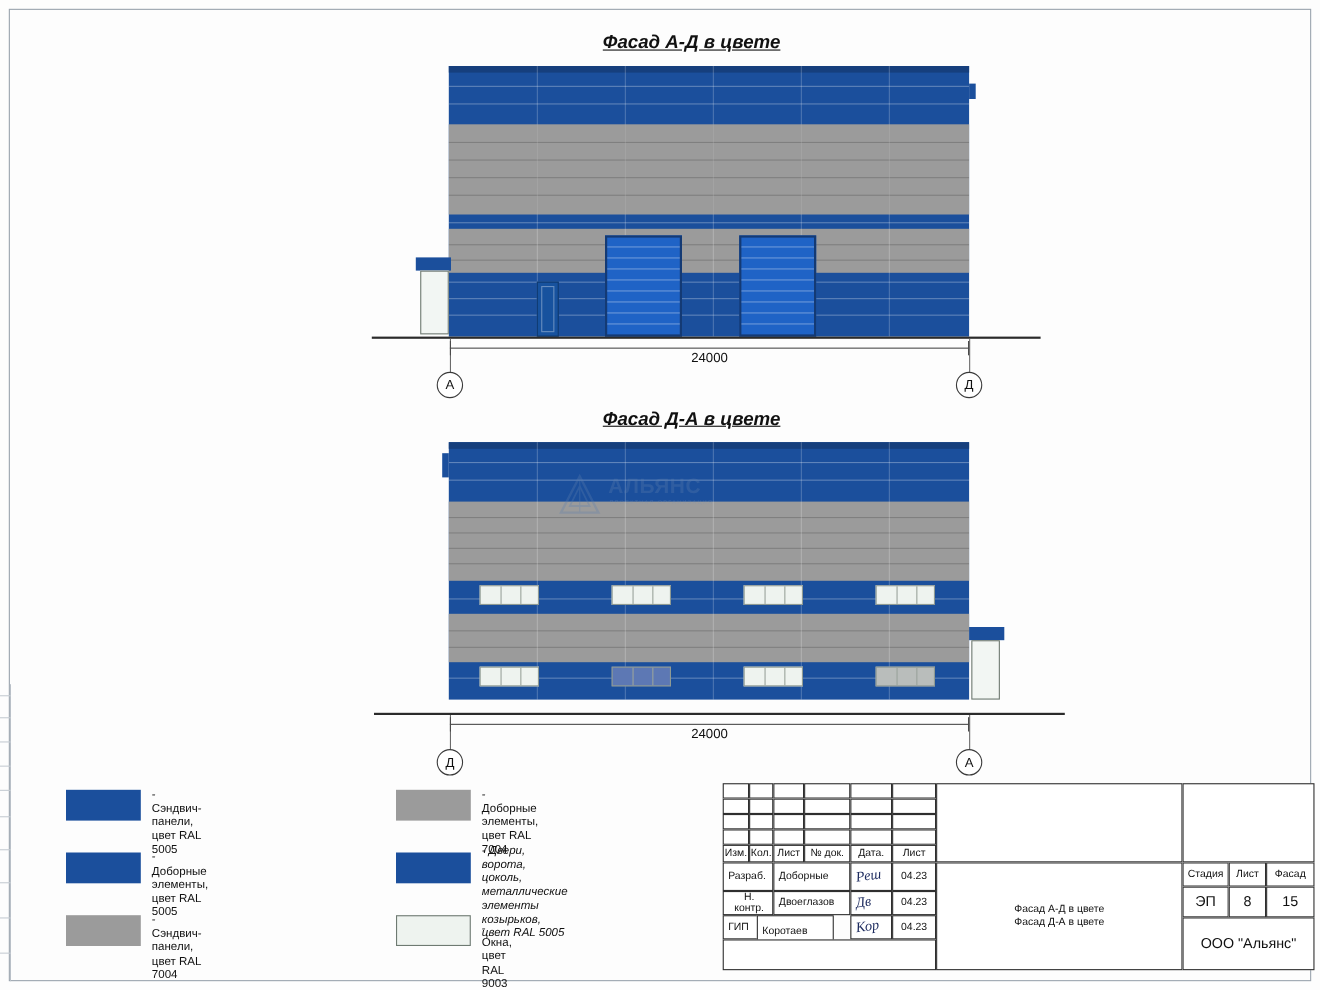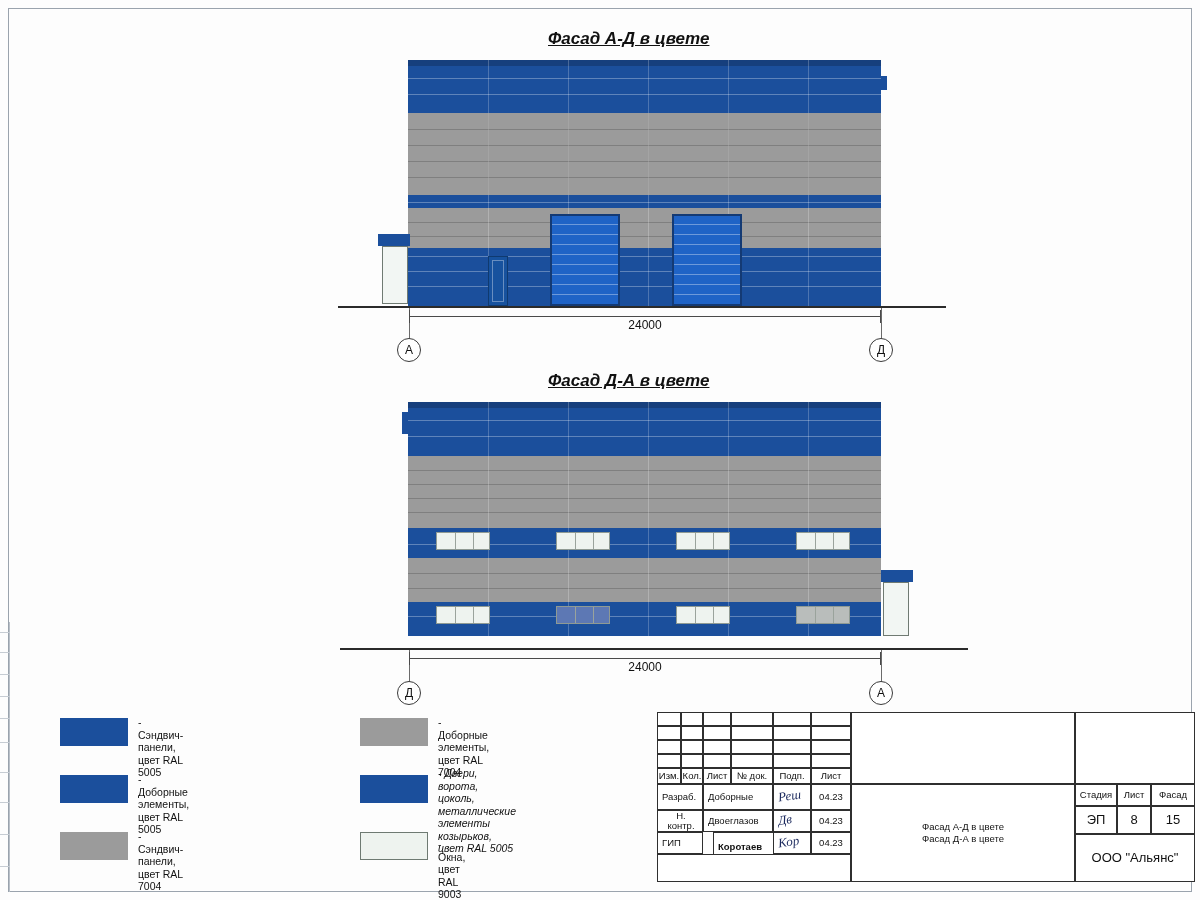--- a/index.html
+++ b/index.html
@@ -281,20 +281,29 @@
     <div class="win" style="left:336px; top:208px; width:54px; height:18px;">
       <div class="mul" style="left:18px"></div>
         <div class="mul" style="left:36px"></div>
     </div>
     <div class="win" style="left:456px; top:208px; width:54px; height:18px; background:#b9bdbb;">
       <div class="mul" style="left:18px"></div>
         <div class="mul" style="left:36px"></div>
     </div>
   </div>
 
+  <div class="watermark">
+    <svg width="44" height="44" viewBox="0 0 44 44">
+      <polygon points="22,5 39,38 5,38" fill="none" stroke="#5d7fae" stroke-width="2.2"></polygon>
+      <polygon points="22,14 31,32 13,32" fill="none" stroke="#5d7fae" stroke-width="1.6"></polygon>
+      <line x1="22" y1="5" x2="22" y2="38" stroke="#5d7fae" stroke-width="1.2"></line>
+    </svg>
+    <div class="wm-text">АЛЬЯНС</div>
+    <div class="wm-sub">ПРОЕКТНАЯ ОРГАНИЗАЦИЯ</div>
+  </div>
 
   <div class="ground" style="left:340px; top:648px; width:628px;"></div>
 
   <div class="ext-line" style="left:409px; top:650px; height:36px;"></div>
   <div class="ext-line" style="left:881px; top:650px; height:36px;"></div>
   <div class="dimline" style="left:409px; top:652px; width:472px; height:22px;">
     <div class="bar"></div>
       <div class="tickL"></div>
       <div class="tickR"></div>
     <div class="val">24000</div>
@@ -364,39 +373,39 @@
     <div class="cell" style="left:24px;top:42px; width:22px; height:14px;"></div>
     <div class="cell" style="left:46px;top:42px; width:28px; height:14px;"></div>
     <div class="cell" style="left:74px;top:42px; width:42px; height:14px;"></div>
     <div class="cell" style="left:116px;top:42px;width:38px; height:14px;"></div>
     <div class="cell" style="left:154px;top:42px;width:40px; height:14px;"></div>
 
     <div class="cell" style="left:0;   top:56px; width:24px; height:16px;">Изм.</div>
     <div class="cell" style="left:24px;top:56px; width:22px; height:16px;">Кол.</div>
     <div class="cell" style="left:46px;top:56px; width:28px; height:16px;">Лист</div>
     <div class="cell" style="left:74px;top:56px; width:42px; height:16px;">№ док.</div>
-    <div class="cell" style="left:116px;top:56px;width:38px; height:16px;">Подп.</div>
+    <div class="cell" style="left:116px;top:56px;width:38px; height:16px;">Дата.</div>
     <div class="cell" style="left:154px;top:56px;width:40px; height:16px;">Лист</div>
 
     <div class="cell left" style="left:0;   top:72px; width:46px; height:26px;">Разраб.</div>
     <div class="cell left" style="left:46px;top:72px; width:70px; height:26px;">Доборные</div>
     <div class="cell" style="left:116px;top:72px;width:38px; height:26px;">
       <span class="sig" style="left:4px; top:4px;">Реш</span>
     </div>
     <div class="cell" style="left:154px;top:72px;width:40px; height:26px;">04.23</div>
 
     <div class="cell left" style="left:0;   top:98px; width:46px; height:22px;">Н. контр.</div>
     <div class="cell left" style="left:46px;top:98px; width:70px; height:22px;">Двоеглазов</div>
     <div class="cell" style="left:116px;top:98px;width:38px; height:22px;">
       <span class="sig" style="left:4px; top:2px;">Дв</span>
     </div>
     <div class="cell" style="left:154px;top:98px;width:40px; height:22px;">04.23</div>
 
     <div class="cell left" style="left:0;   top:120px; width:46px; height:22px;">ГИП</div>
-    <div class="cell left" style="left:56px;top:120px; width:70px; height:30px;font-weight:bold;">Коротаев</div>
+    <div class="cell left" style="left:31px;top:120px; width:70px; height:30px;">Коротаев</div>
     <div class="cell" style="left:116px;top:120px;width:38px; height:22px;">
       <span class="sig" style="left:4px; top:2px;">Кор</span>
     </div>
     <div class="cell" style="left:154px;top:120px;width:40px; height:22px;">04.23</div>
 
     <div class="cell" style="left:0;  top:142px; width:194px; height:28px;"></div>
 
     <div class="cell multi" style="left:194px; top:72px; width:224px; height:98px;">
       <span>Фасад А-Д в цвете</span>
       <span>Фасад Д-А в цвете</span>

